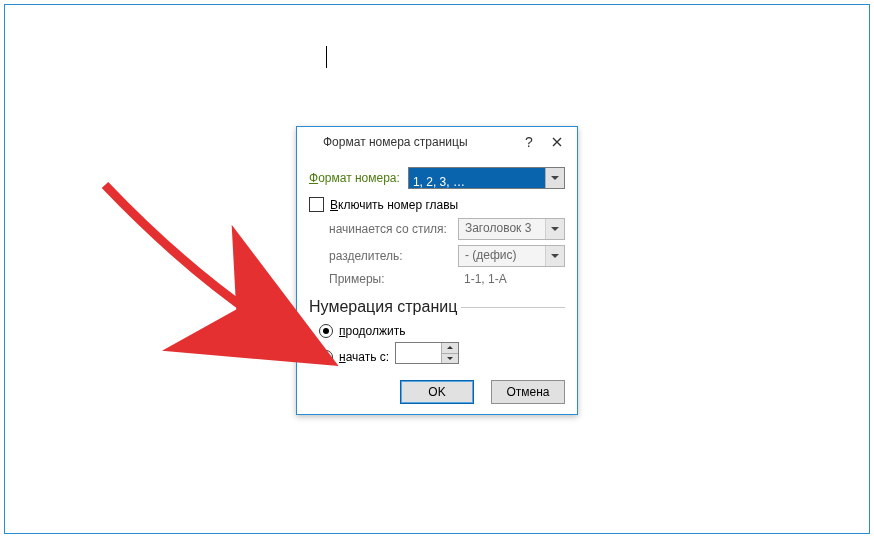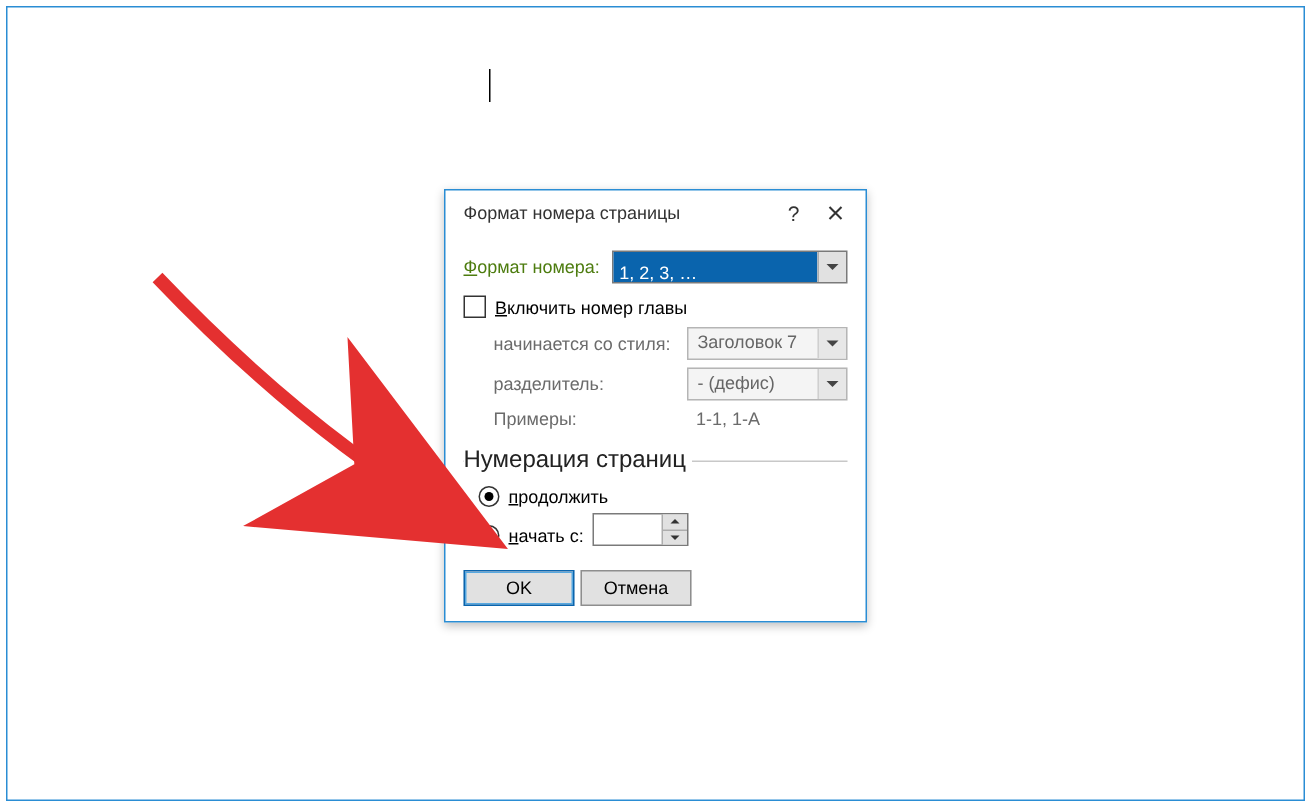--- a/index.html
+++ b/index.html
@@ -1,19 +1,19 @@
 <!DOCTYPE html>
 <html><head>
 <meta charset="utf-8">
 <style>
   html,body{margin:0;padding:0;width:874px;height:538px;font-family:"Segoe UI",Tahoma,sans-serif;font-size:12px;color:#000;background:#fff;overflow:hidden}
   .page-border{position:absolute;left:4px;top:4px;right:4px;bottom:4px;border:1px solid #2a8dd4}
   .cursor{position:absolute;left:326px;top:46px;width:0;height:22px;border-left:1.5px solid #000}
   .dialog{position:absolute;left:296px;top:126px;width:280px;background:#fff;border:1px solid #2a8dd4;box-shadow:0 2px 6px rgba(0,0,0,.25)}
-  .titlebar{display:flex;align-items:center;height:30px;padding:0 6px 0 12px}
+  .titlebar{display:flex;align-items:center;height:30px;padding:0 6px 0 26px}
   .titlebar .title{flex:1;font-size:12px;color:#333}
   .titlebar .help{width:28px;text-align:center;font-size:14px;color:#333;cursor:pointer}
   .titlebar .close{width:28px;height:22px;display:flex;align-items:center;justify-content:center;cursor:pointer}
   .titlebar .close svg{width:10px;height:10px}
   .body{padding:4px 12px 10px 12px}
   .row{display:flex;align-items:center;margin:6px 0}
   .lbl-format{color:#4d7c0f}
   .lbl-format .hot{text-decoration:underline}
   .combo{display:flex;align-items:stretch;height:20px;border:1px solid #7a7a7a;background:#fff;flex:1;margin-left:8px}
   .combo .val{flex:1;padding:6px 4px;font-size:12px;line-height:16px}
@@ -35,21 +35,21 @@
   .radio{width:12px;height:12px;border:1px solid #333;border-radius:50%;margin-right:6px;display:flex;align-items:center;justify-content:center;background:#fff}
   .radio .dot{width:6px;height:6px;border-radius:50%;background:#000}
   .radio-label .hot{text-decoration:underline}
   .spin{display:flex;align-items:stretch;height:20px;width:62px;margin-left:6px;border:1px solid #7a7a7a;background:#fff}
   .spin .val{flex:1;padding:1px 4px}
   .spin .btns{display:flex;flex-direction:column;width:16px;border-left:1px solid #adadad}
   .spin .b{flex:1;background:#e1e1e1;display:flex;align-items:center;justify-content:center}
   .spin .b:first-child{border-bottom:1px solid #adadad}
   .up{width:0;height:0;border-left:3px solid transparent;border-right:3px solid transparent;border-bottom:3px solid #333}
   .down{width:0;height:0;border-left:3px solid transparent;border-right:3px solid transparent;border-top:3px solid #333}
-  .footer{display:flex;gap:4px;margin-top:12px}
+  .footer{display:flex;justify-content:flex-end;gap:17px;margin-top:12px}
   .footer .btn{width:72px;height:22px;border:1px solid #8e8e8e;background:#e1e1e1;display:flex;align-items:center;justify-content:center;font-size:12px;cursor:pointer}
   .footer .btn.default{border:1px solid #0a64ad;box-shadow:inset 0 0 0 1px #57a8e0}
   .arrow-svg{position:absolute;left:100px;top:180px;width:250px;height:200px;pointer-events:none}
 </style>
 </head>
 <body>
 
 <div class="page-border"></div>
 <div class="cursor"></div>
 
@@ -77,21 +77,21 @@
 
     <div class="chk">
       <div class="box"></div>
       <span class="txt"><span class="hot">В</span><span>ключить номер главы</span></span>
     </div>
 
     <div class="indent">
       <div class="sub-row">
         <div class="lbl">начинается со стиля:</div>
         <div class="disabled-combo">
-          <div class="val">Заголовок 7</div>
+          <div class="val">Заголовок 3</div>
           <div class="btn">
               <div class="chev"></div>
             </div>
         </div>
       </div>
       <div class="sub-row">
         <div class="lbl">разделитель:</div>
         <div class="disabled-combo">
           <div class="val">-   (дефис)</div>
           <div class="btn">

